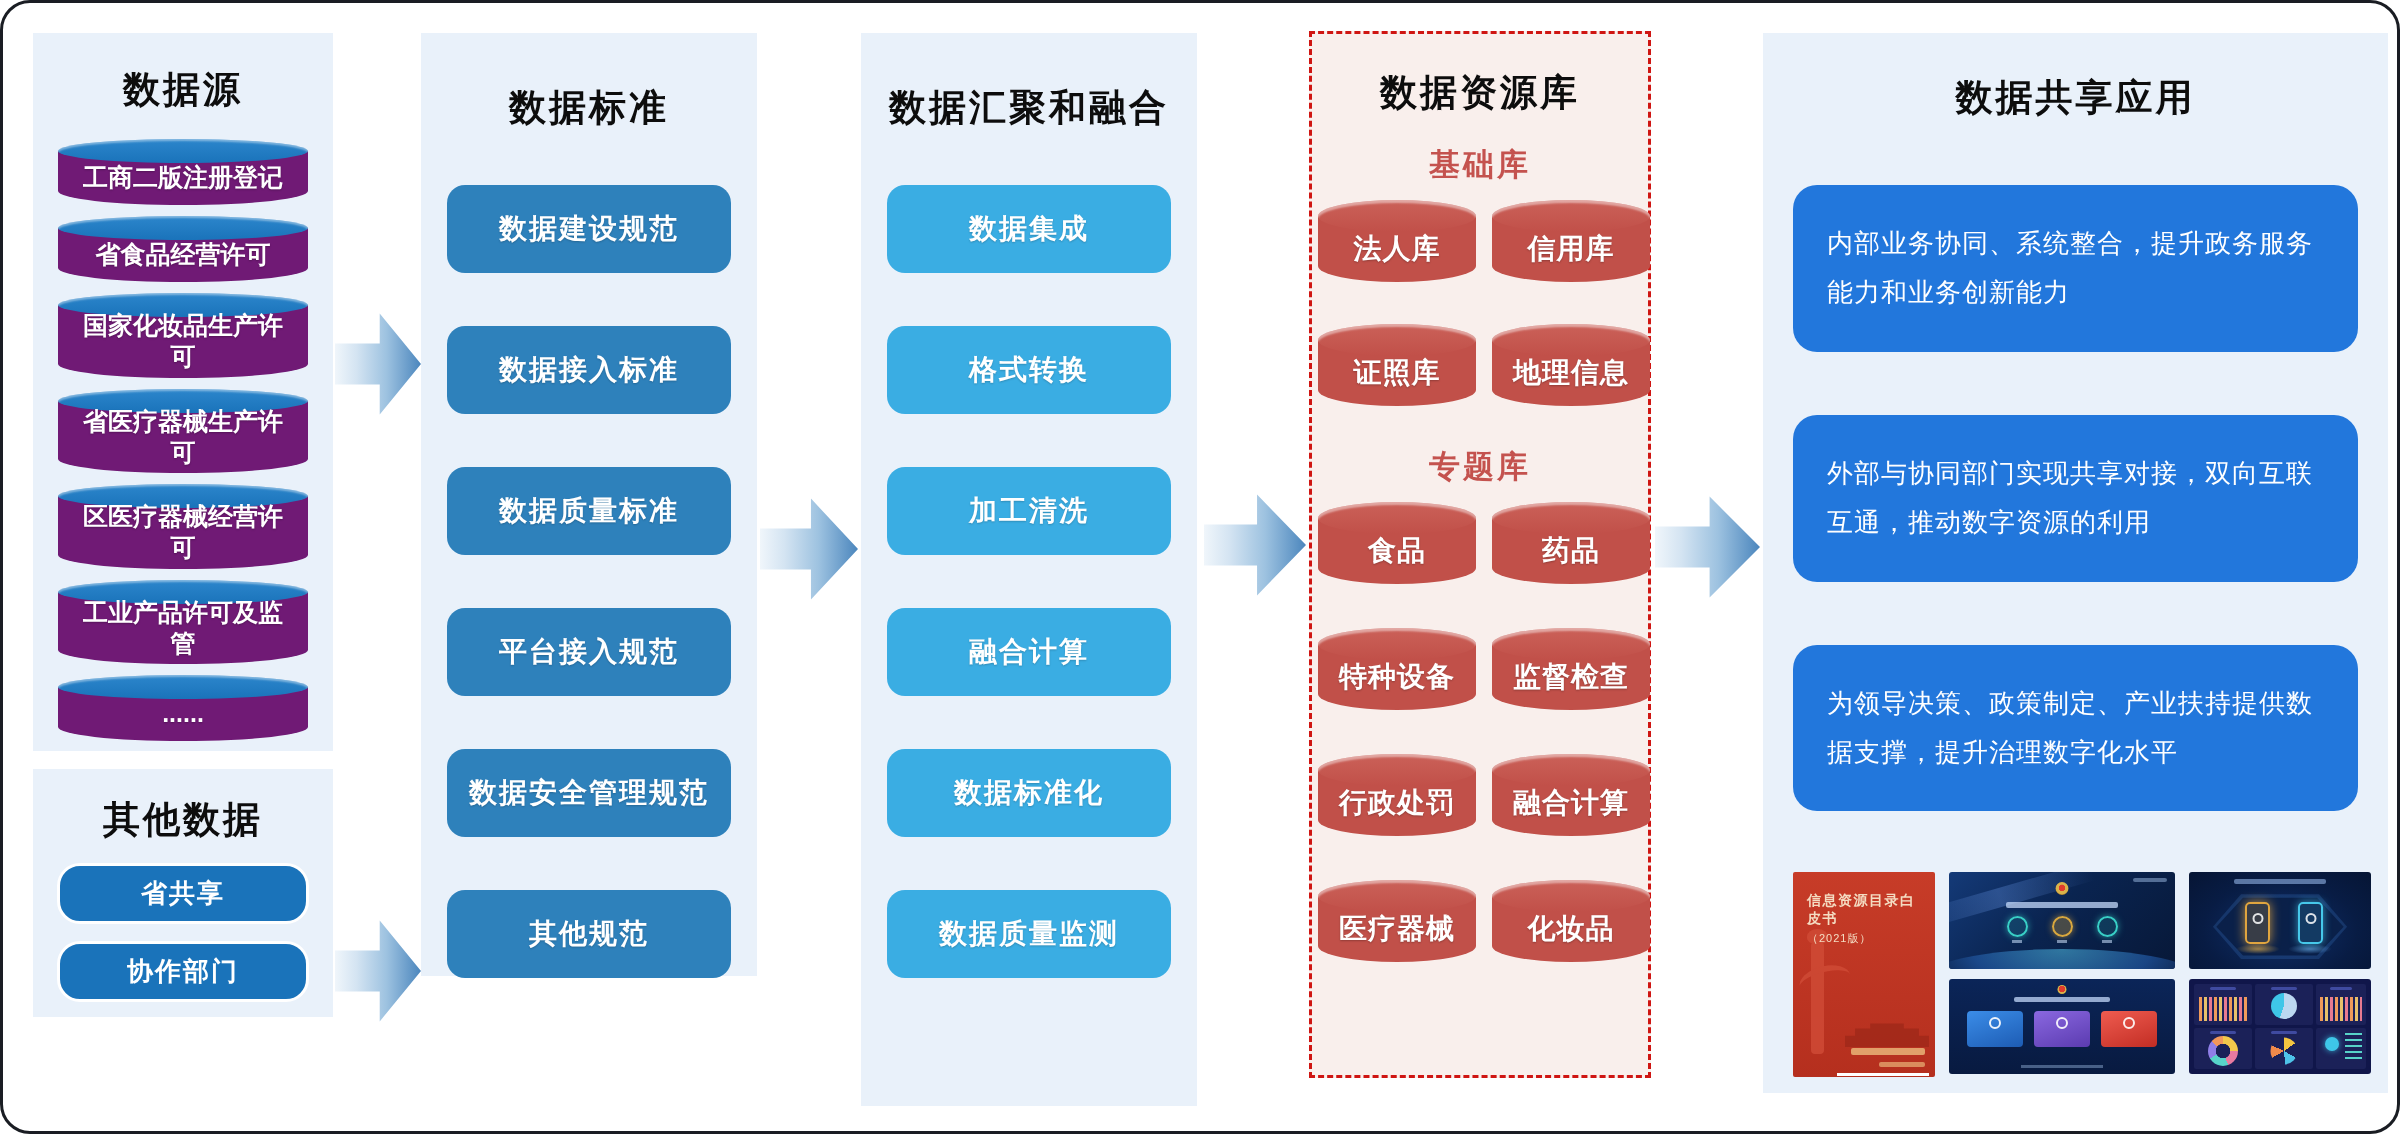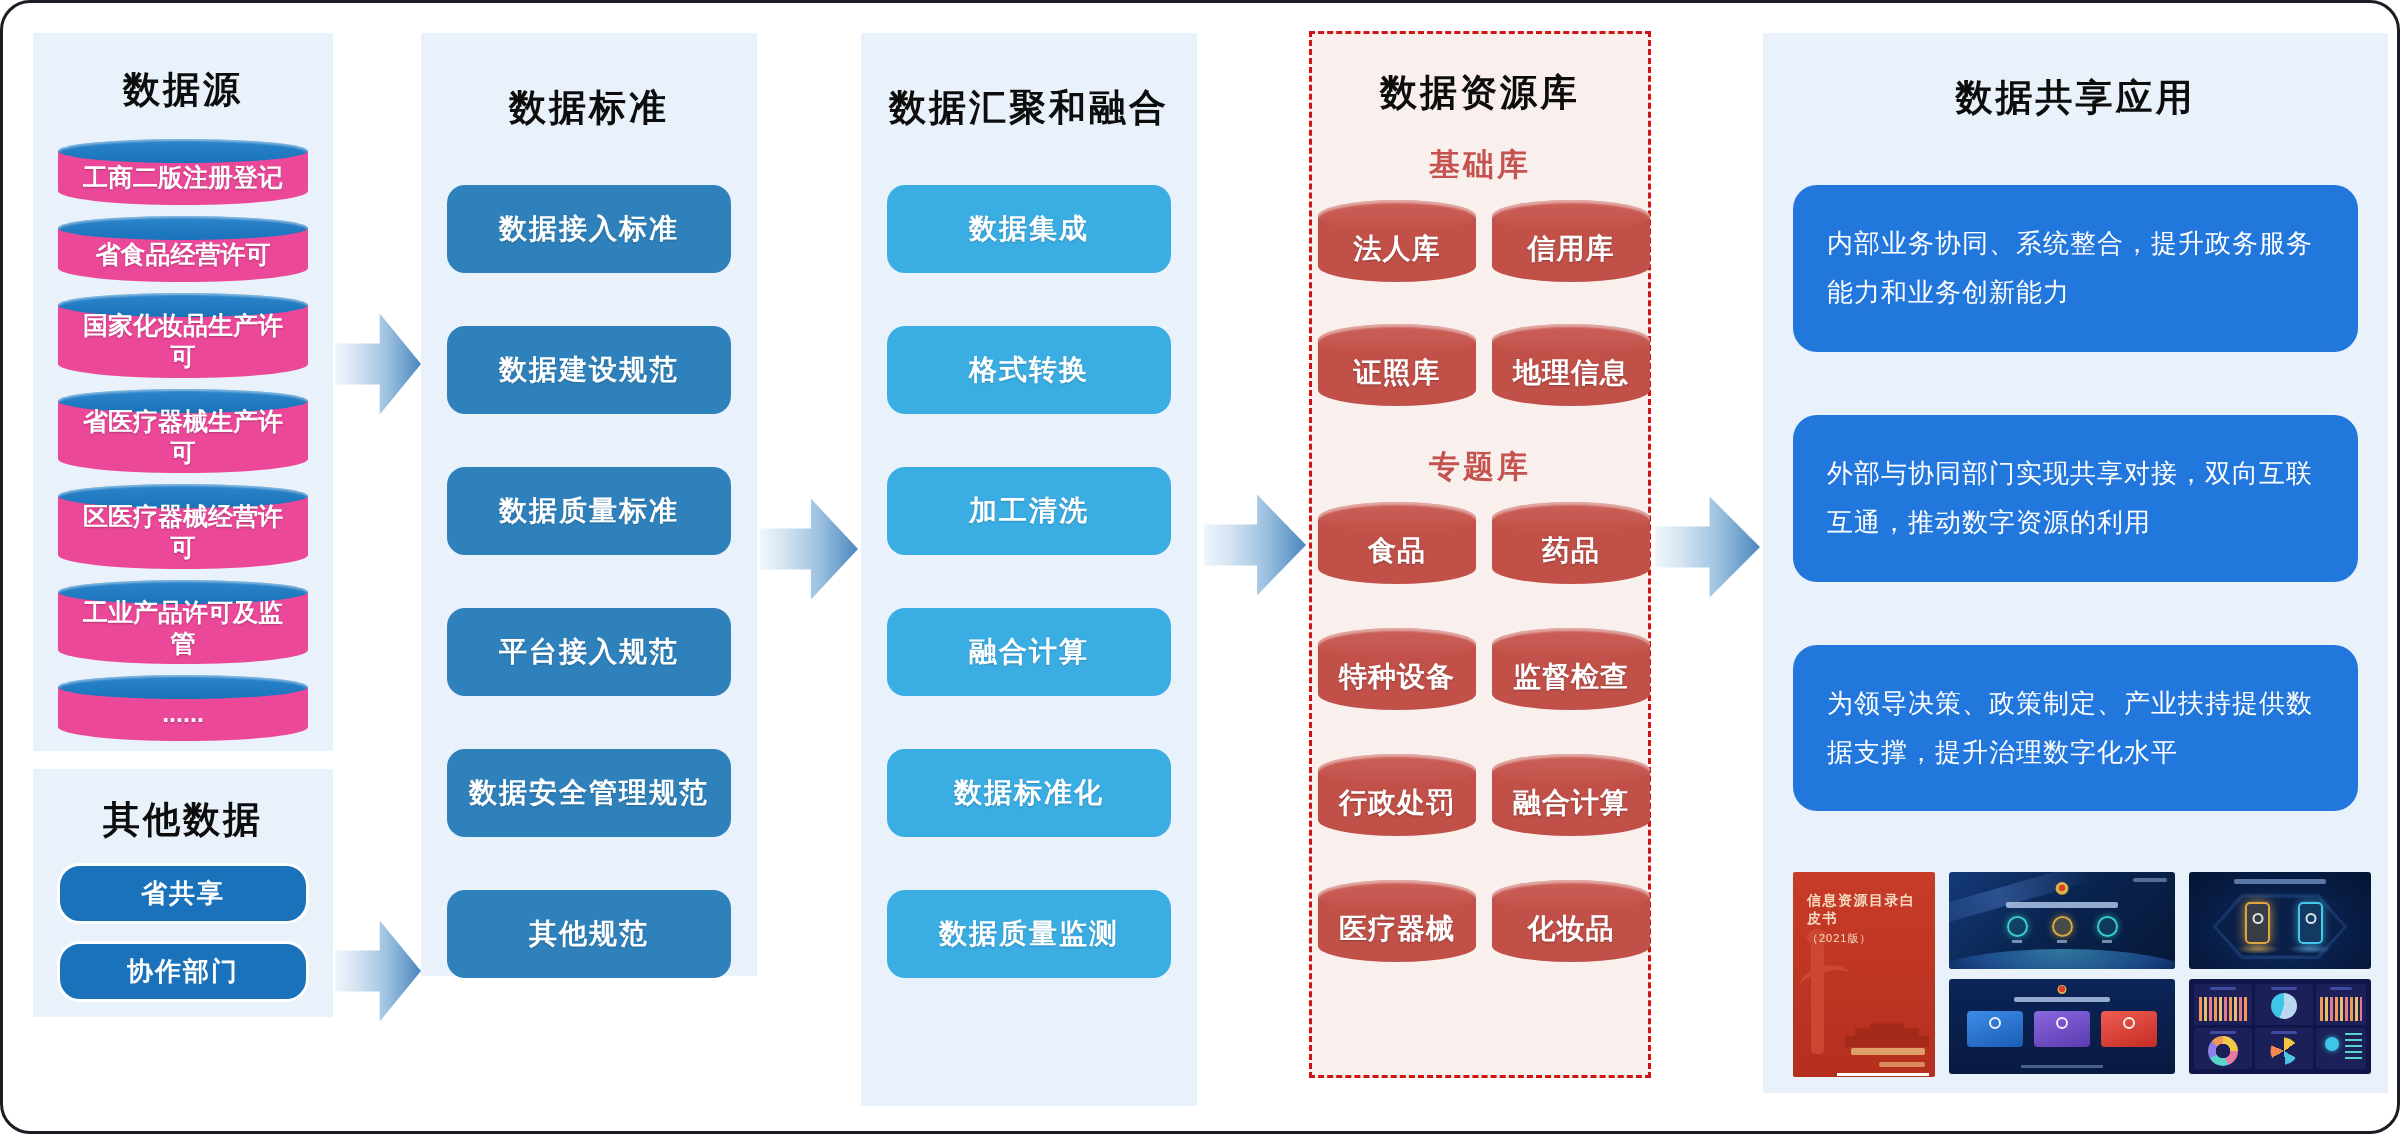--- a/index.html
+++ b/index.html
@@ -3,21 +3,21 @@
 <meta charset="utf-8">
 <style>
   html,body{margin:0;padding:0;background:#fff;font-family:"Liberation Sans","DejaVu Sans",sans-serif;}
   .page{position:relative;width:2400px;height:1134px;background:#fff;border:3px solid #1a1d23;border-radius:30px;box-sizing:border-box;overflow:hidden;}
   .panel{position:absolute;background:#e9f1fa;box-sizing:border-box;display:flex;flex-direction:column;align-items:center;}
   .ptitle{font-size:37px;font-weight:800;color:#0d0d0d;letter-spacing:3px;text-align:center;flex:none;}
   
   .col1a{left:30px;top:30px;width:300px;height:718px;padding-top:32px;}
   .col1b{left:30px;top:766px;width:300px;height:248px;padding-top:26px;}
   .cyl-stack{display:flex;flex-direction:column;align-items:center;gap:11px;margin-top:24px;}
-  .cyl{position:relative;width:250px;min-height:54px;margin-top:12px;background:#ec4899;
+  .cyl{position:relative;width:250px;min-height:54px;margin-top:12px;background:#701a75;
        border-radius:0 0 50% 50% / 0 0 14px 14px;display:flex;align-items:center;justify-content:center;
        color:#fff;font-size:25px;font-weight:600;line-height:1.25;text-align:center;padding:5px 18px;box-sizing:border-box;
        text-shadow:0 1px 2px rgba(0,0,0,.25);}
   .cyl::before{content:"";position:absolute;left:0;right:0;top:-12px;height:24px;background:linear-gradient(180deg,#2c86cc,#1a73ba);
        border-radius:50%;box-shadow:inset 0 2px 2px rgba(255,255,255,.4);}
   .cyl span{position:relative;z-index:1;}
   .obtn-stack{display:flex;flex-direction:column;align-items:center;gap:17px;margin-top:18px;}
   .obtn{width:252px;height:61px;background:#1a73ba;border:3px solid #fff;border-radius:23px;box-sizing:border-box;
        display:flex;align-items:center;justify-content:center;color:#fff;font-size:26px;font-weight:600;letter-spacing:2px;}
   
@@ -170,22 +170,22 @@
     <div class="ptitle">其他数据</div>
     <div class="obtn-stack">
       <div class="obtn">省共享</div>
       <div class="obtn">协作部门</div>
     </div>
   </section>
 
   <section class="panel col2 std">
     <div class="ptitle">数据标准</div>
     <div class="box-stack">
+      <div class="sbox">数据建设规范</div>
       <div class="sbox">数据接入标准</div>
-      <div class="sbox">数据建设规范</div>
       <div class="sbox">数据质量标准</div>
       <div class="sbox">平台接入规范</div>
       <div class="sbox">数据安全管理规范</div>
       <div class="sbox">其他规范</div>
     </div>
   </section>
 
   <section class="panel col3 agg">
     <div class="ptitle">数据汇聚和融合</div>
     <div class="box-stack">

